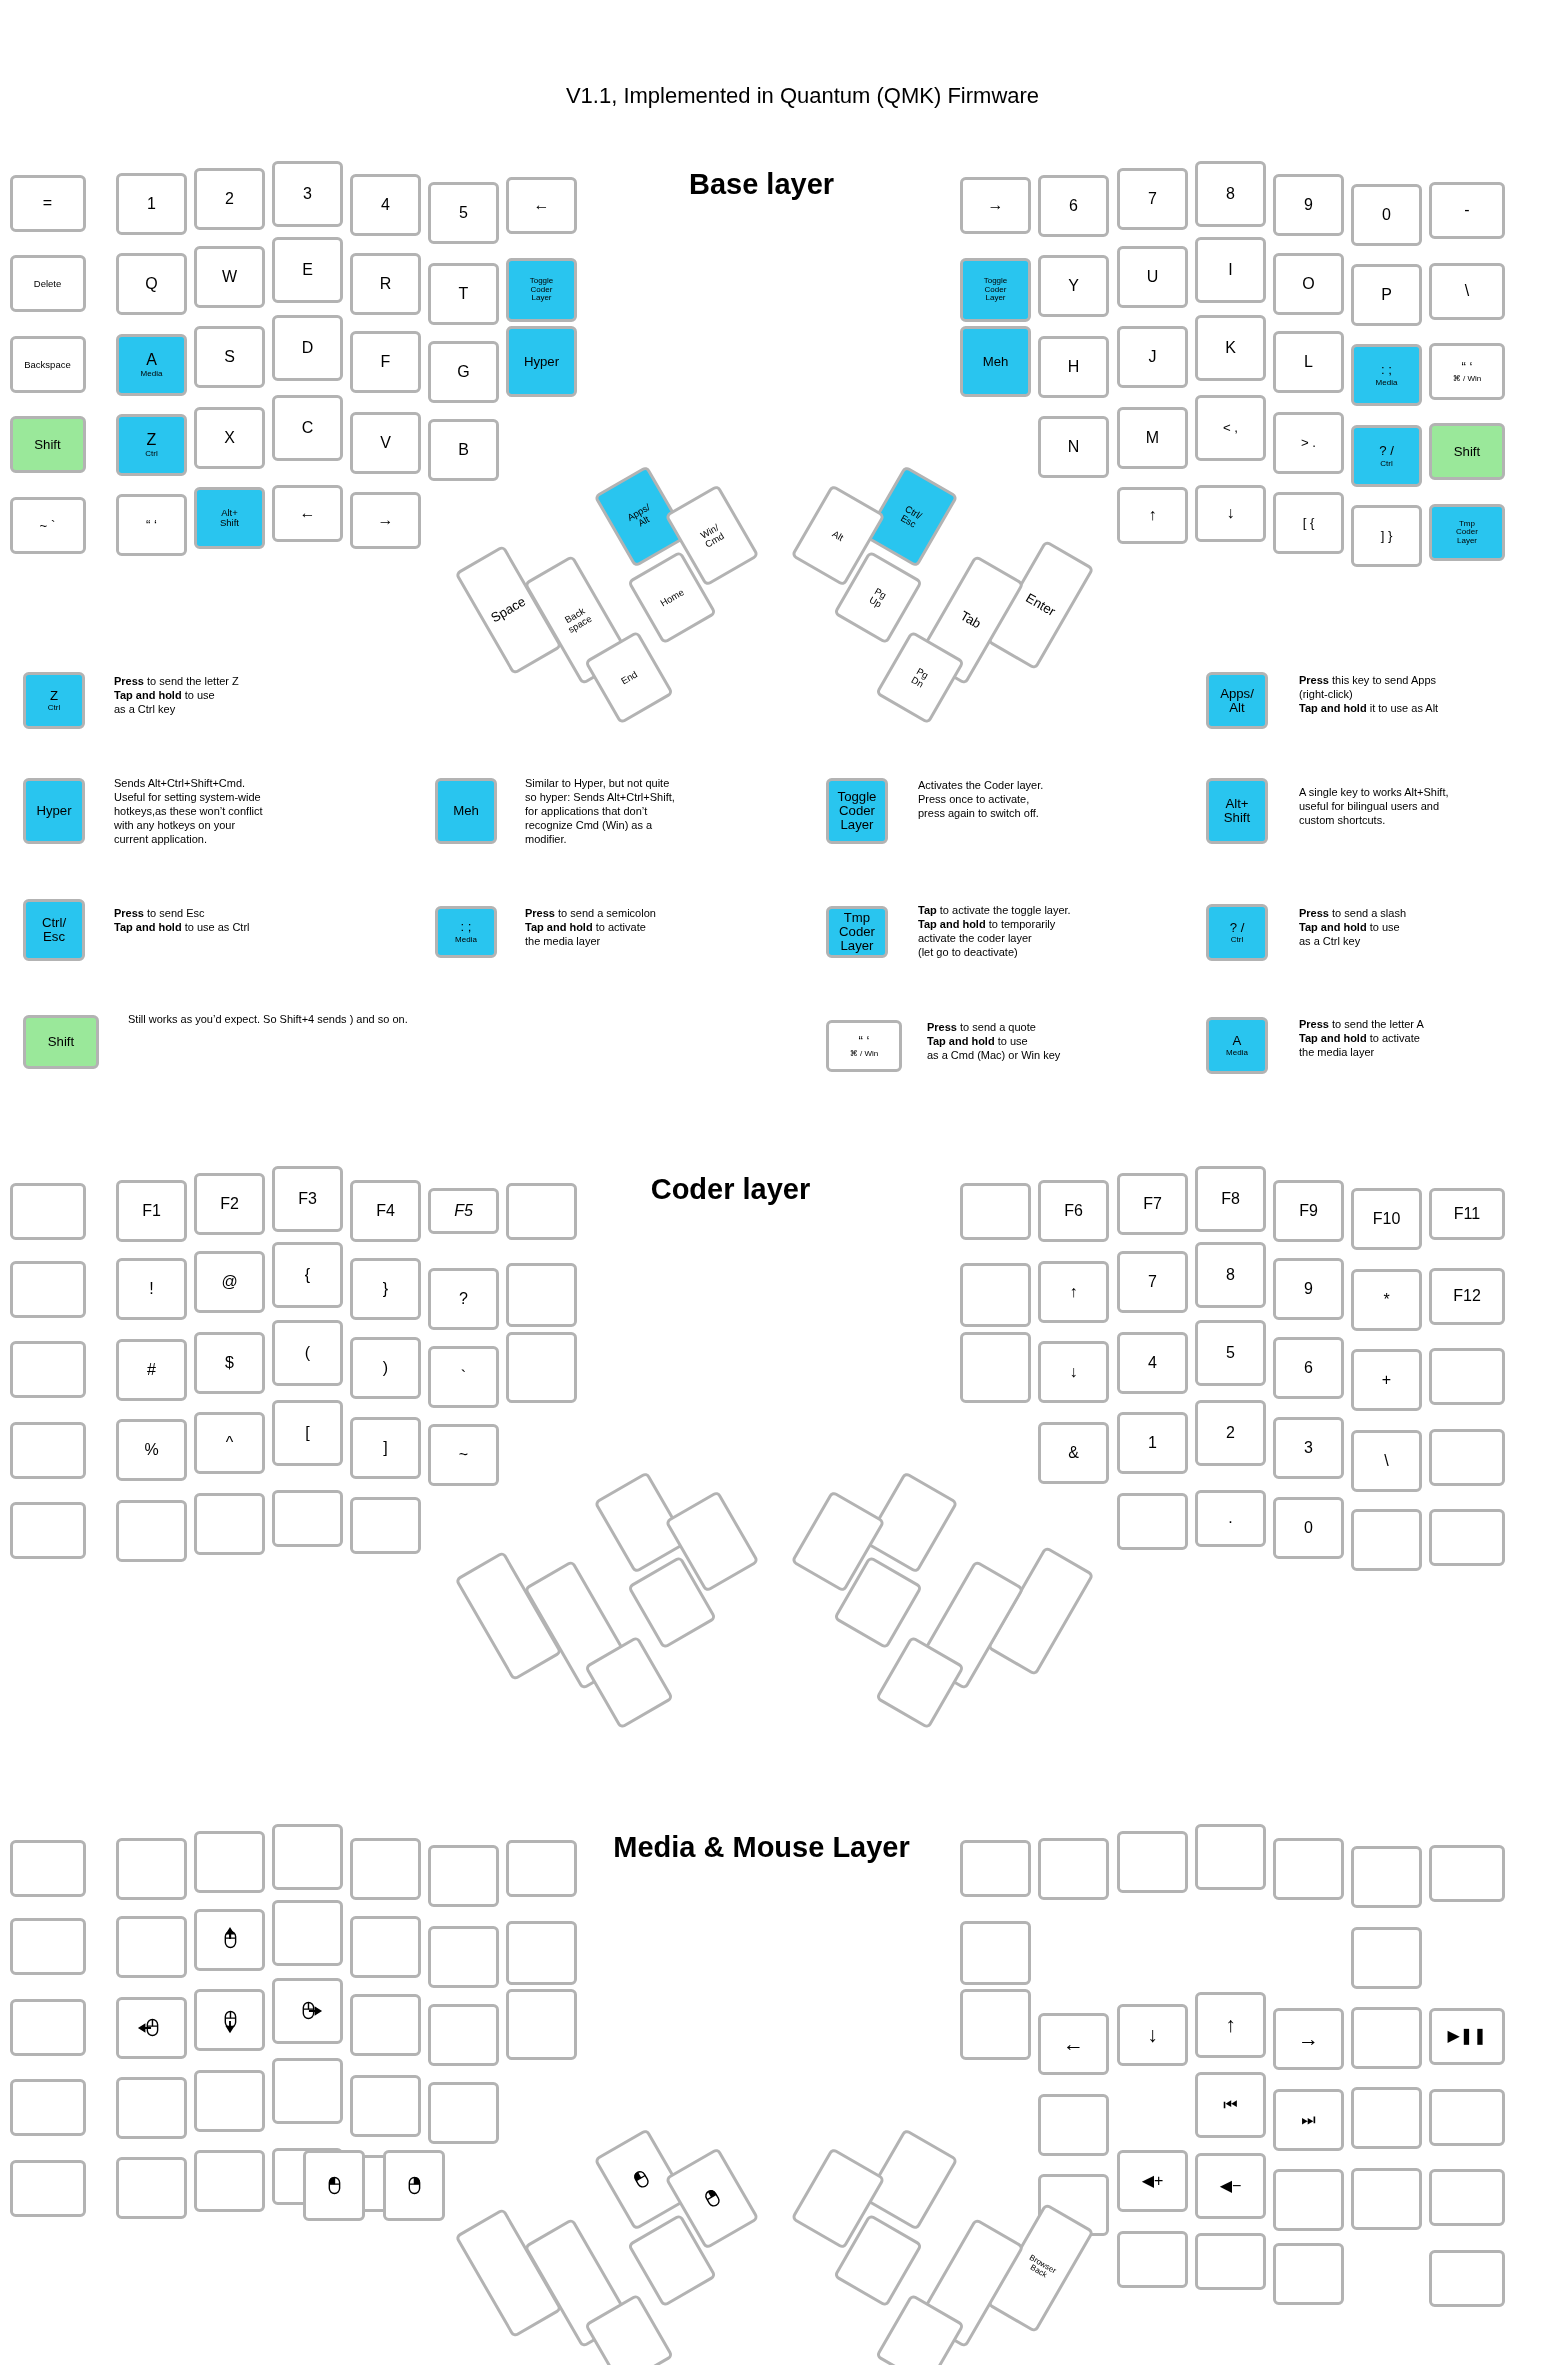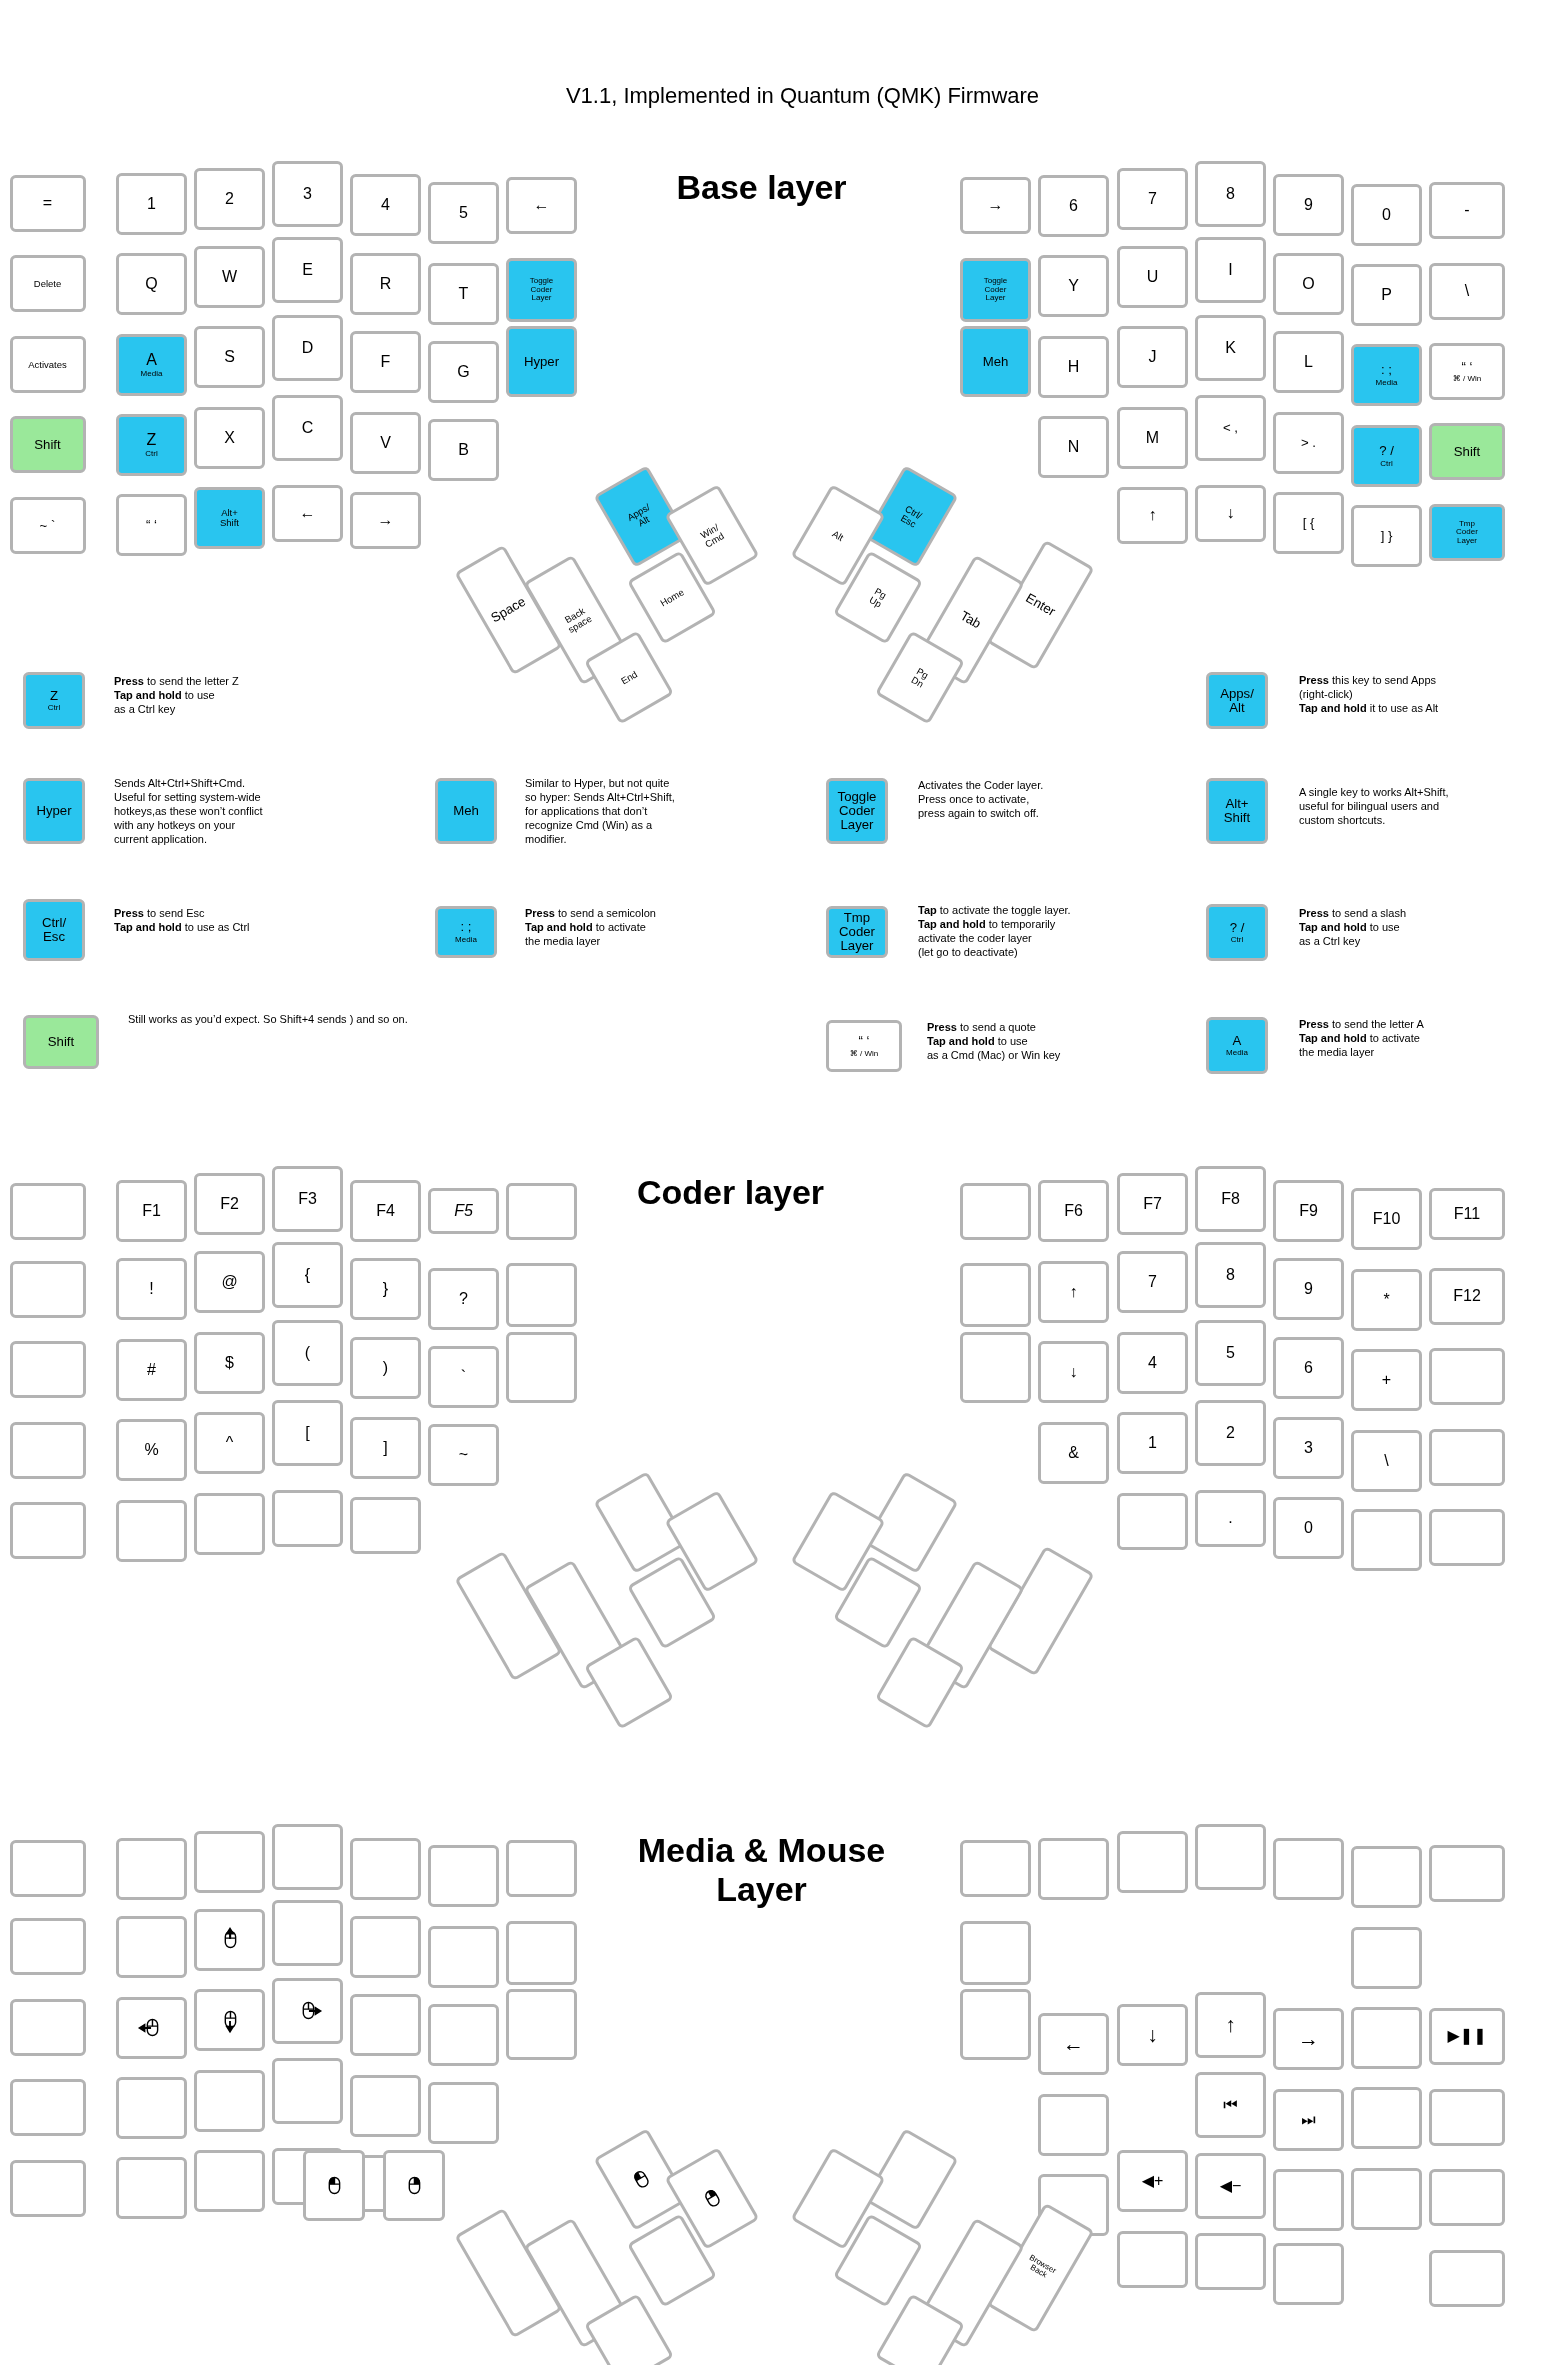--- a/index.html
+++ b/index.html
@@ -2,21 +2,21 @@
 <html style="font-size:7.6px"><head>
 <meta charset="utf-8">
 <style>
   html,body{margin:0;padding:0;background:#ffffff;}
   body{font-family:"Liberation Sans",sans-serif;color:#000;}
   #page{position:relative;width:1565px;height:2563px;overflow:hidden;}
 
   
   .title{position:absolute;width:100%;text-align:center;font-size:41px;font-weight:bold;letter-spacing:-0.5px;}
   .subtitle{position:absolute;width:100%;text-align:center;font-size:22px;}
-  .layer-title{position:absolute;text-align:center;font-size:34px;font-weight:bold;line-height:1.15;}
+  .layer-title{position:absolute;text-align:center;font-size:29px;font-weight:bold;line-height:1.15;}
 
   
   .key{
     position:absolute;
     box-sizing:border-box;
     border:3.3px solid #b3b3b3;
     border-radius:5.7px;
     background:#ffffff;
     display:flex;
     align-items:center;
@@ -118,21 +118,21 @@
           <span class="lbl t-lg">T</span>
         </div>
       </div>
       <div class="key cyan" style="left: 506px; top: 258px; width: 71px; height: 64px;">
         <div class="stack">
           <span class="lbl t-xs">Toggle<br>Coder<br>Layer</span>
         </div>
       </div>
       <div class="key" style="left: 9.5px; top: 336px; width: 76px; height: 57px;">
         <div class="stack">
-          <span class="lbl t-sm">Activates</span>
+          <span class="lbl t-sm">Backspace</span>
         </div>
       </div>
       <div class="key cyan" style="left: 116px; top: 334px; width: 71px; height: 62px;">
         <div class="stack">
           <span class="lbl t-lg">A</span>
           <span class="sub">Media</span>
         </div>
       </div>
       <div class="key" style="left: 194px; top: 326px; width: 71px; height: 62px;">
         <div class="stack">

